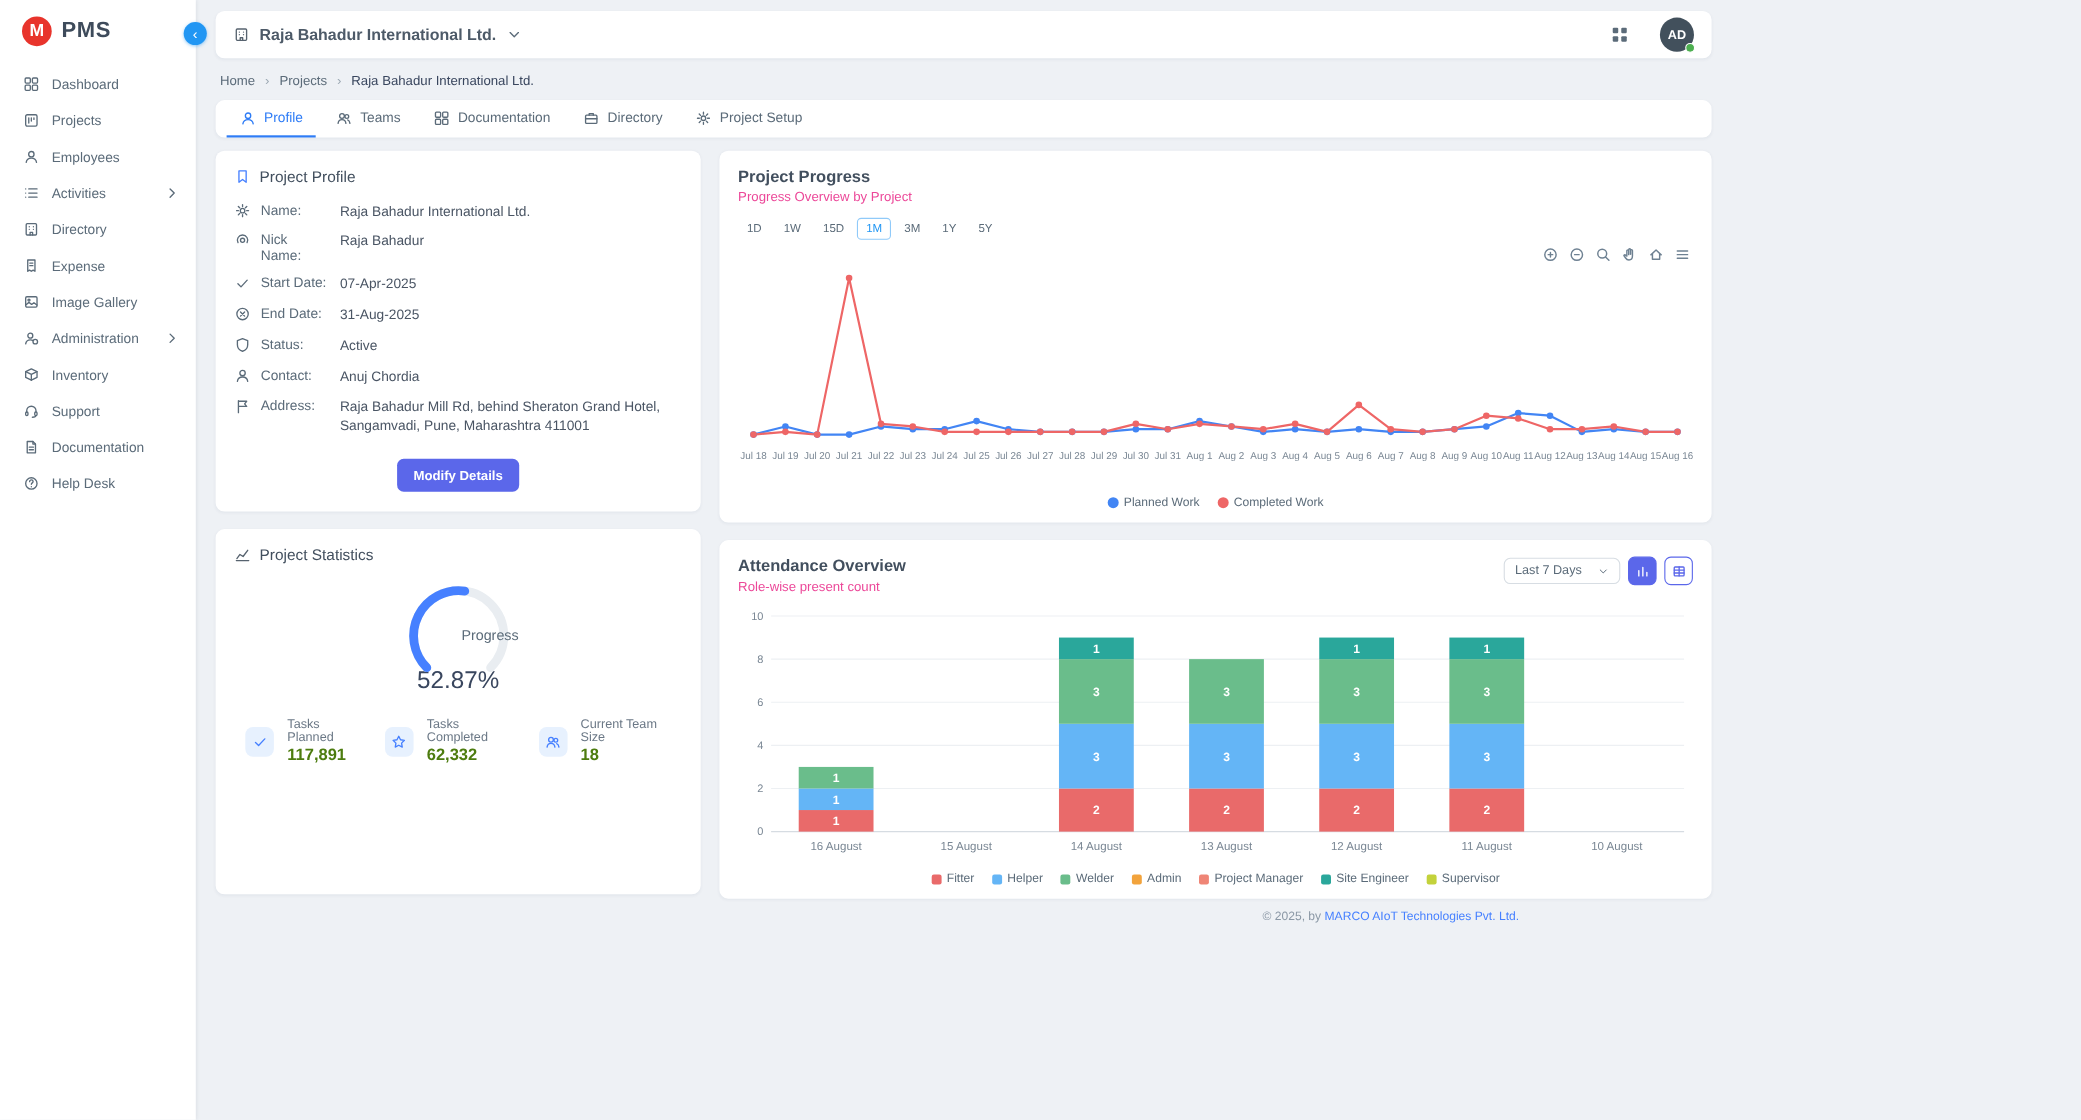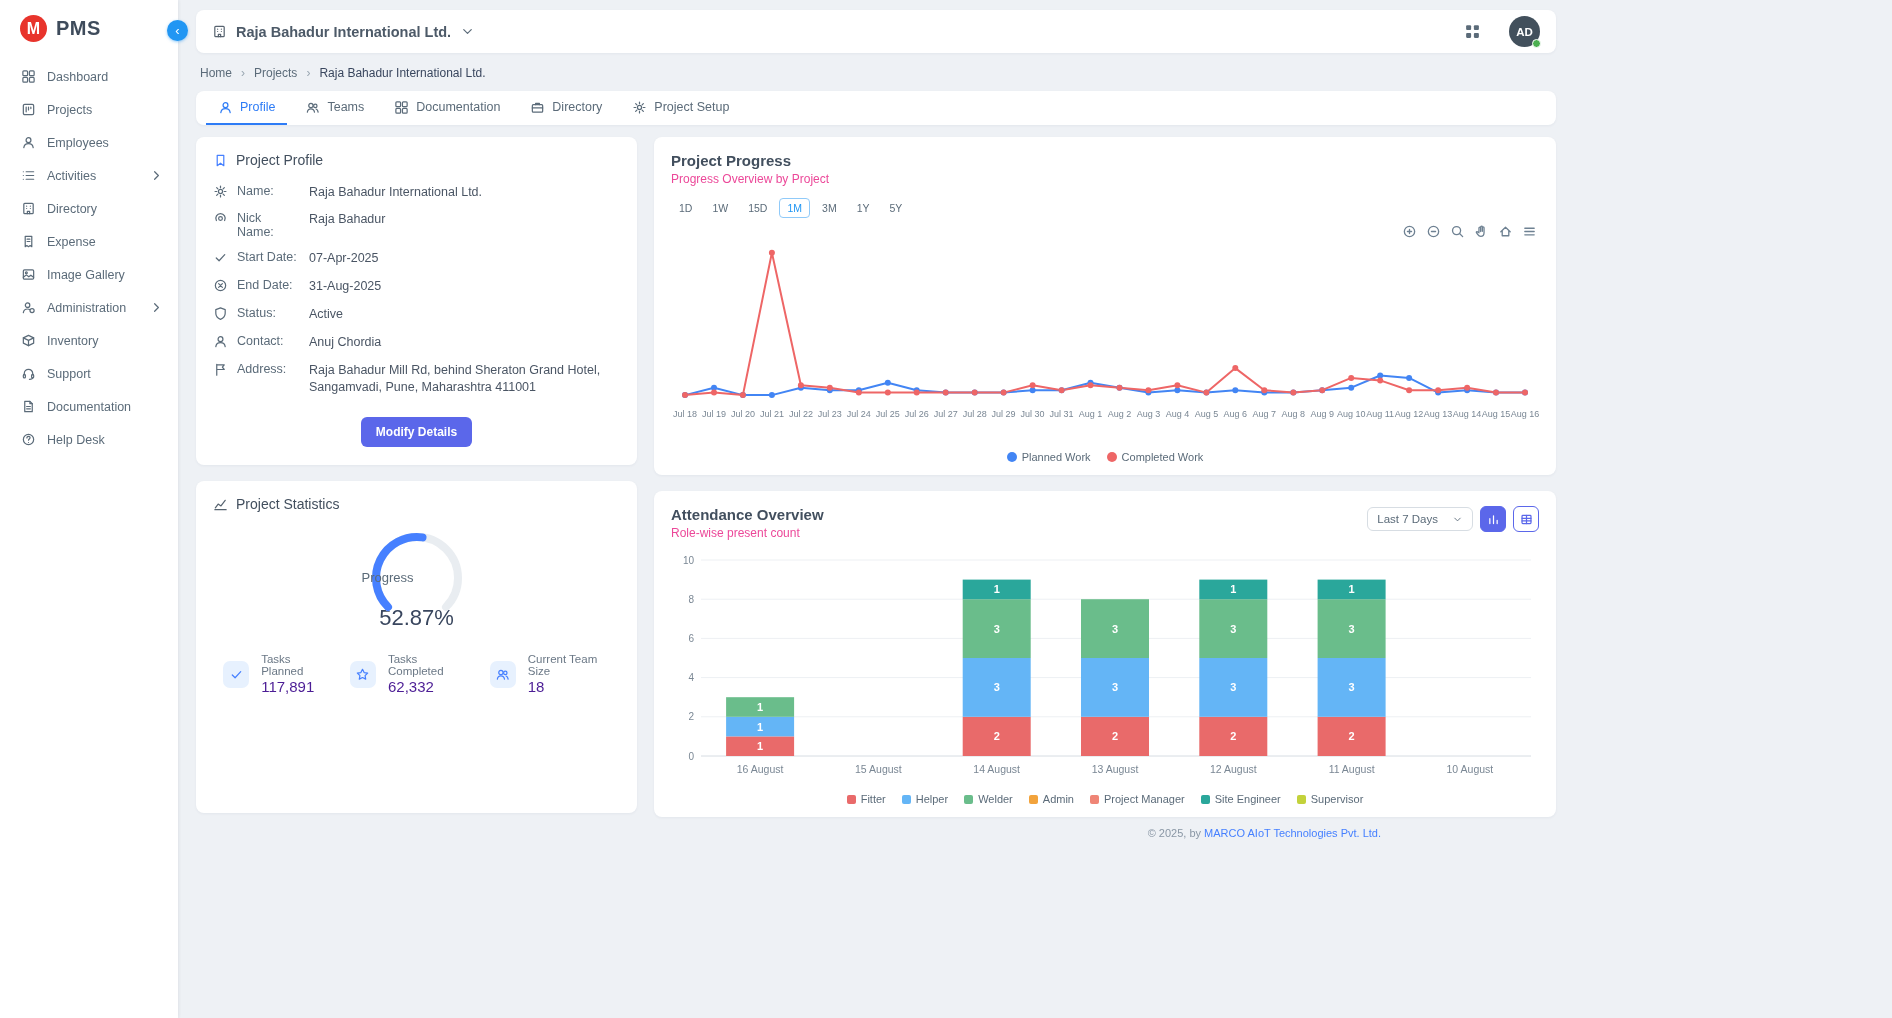--- a/index.html
+++ b/index.html
@@ -42,29 +42,29 @@
 
 .profile-card{padding:15px 17px 18px}
 .fields{margin-top:10px}
 .field{display:flex;gap:9px;padding:5.5px 0;font-size:12.5px;align-items:flex-start}
 .flabel{width:63px;color:#5b6b79;flex:none}
 .fvalue{color:#4a5564;line-height:1.35;flex:1}
 .modify-row{text-align:center;margin-top:16px}
 .btn-primary{background:#5b67ea;color:#fff;border:none;border-radius:6px;padding:8px 15px;font-size:12px;font-weight:600;cursor:pointer;font-family:inherit}
 
 .stats-card{padding:15px 17px;min-height:332px}
-.gauge-wrap{position:relative;width:110px;margin:16px auto 0;text-align:left}
+.gauge-wrap{position:relative;width:110px;margin:16px auto 0;text-align:right}
 .gauge-label{position:absolute;top:42px;left:0;width:100%;font-size:13px;color:#5b6b79}
 .gauge-value{font-size:22px;color:#39465e;margin-top:-22px;text-align:center}
 .stat-items{margin:22px 0 0 10px;display:flex;flex-direction:row;gap:16px}
 .stat-item{display:flex;align-items:center;gap:12px}
 .stat-icon{width:27px;height:27px;border-radius:7px;background:#e7f1fe;display:flex;align-items:center;justify-content:center}
 .stat-icon svg.ic{stroke:#4680ff}
 .stat-label{font-size:11.5px;color:#6b7886}
-.stat-value{font-size:15px;font-weight:400;color:#4c1d95;margin-top:1px}
+.stat-value{font-size:15px;font-weight:700;color:#4d7c0f;margin-top:1px}
 
 .chart-card{padding:15px 17px 12px;position:relative}
 .chart-title{font-size:15px;font-weight:600;color:#424f5e}
 .chart-sub{font-size:12px;color:#ec4899;margin-top:3px}
 .range-row{display:flex;align-items:center;gap:4px;margin-top:12px}
 .range-btn{font-size:10.5px;color:#5b6b79;padding:3px 7px;border:1px solid transparent;border-radius:4px;cursor:pointer}
 .range-btn.active{color:#2196f3;border-color:#90caf9}
 .chart-wrap{position:relative;margin-top:4px}
 .chart-toolbar{position:absolute;right:2px;top:2px;display:flex;gap:9px;z-index:2}
 .chart-toolbar svg{width:15px;height:15px;stroke:#6e8192;fill:none;stroke-width:1.4;stroke-linecap:round;stroke-linejoin:round;cursor:pointer}

